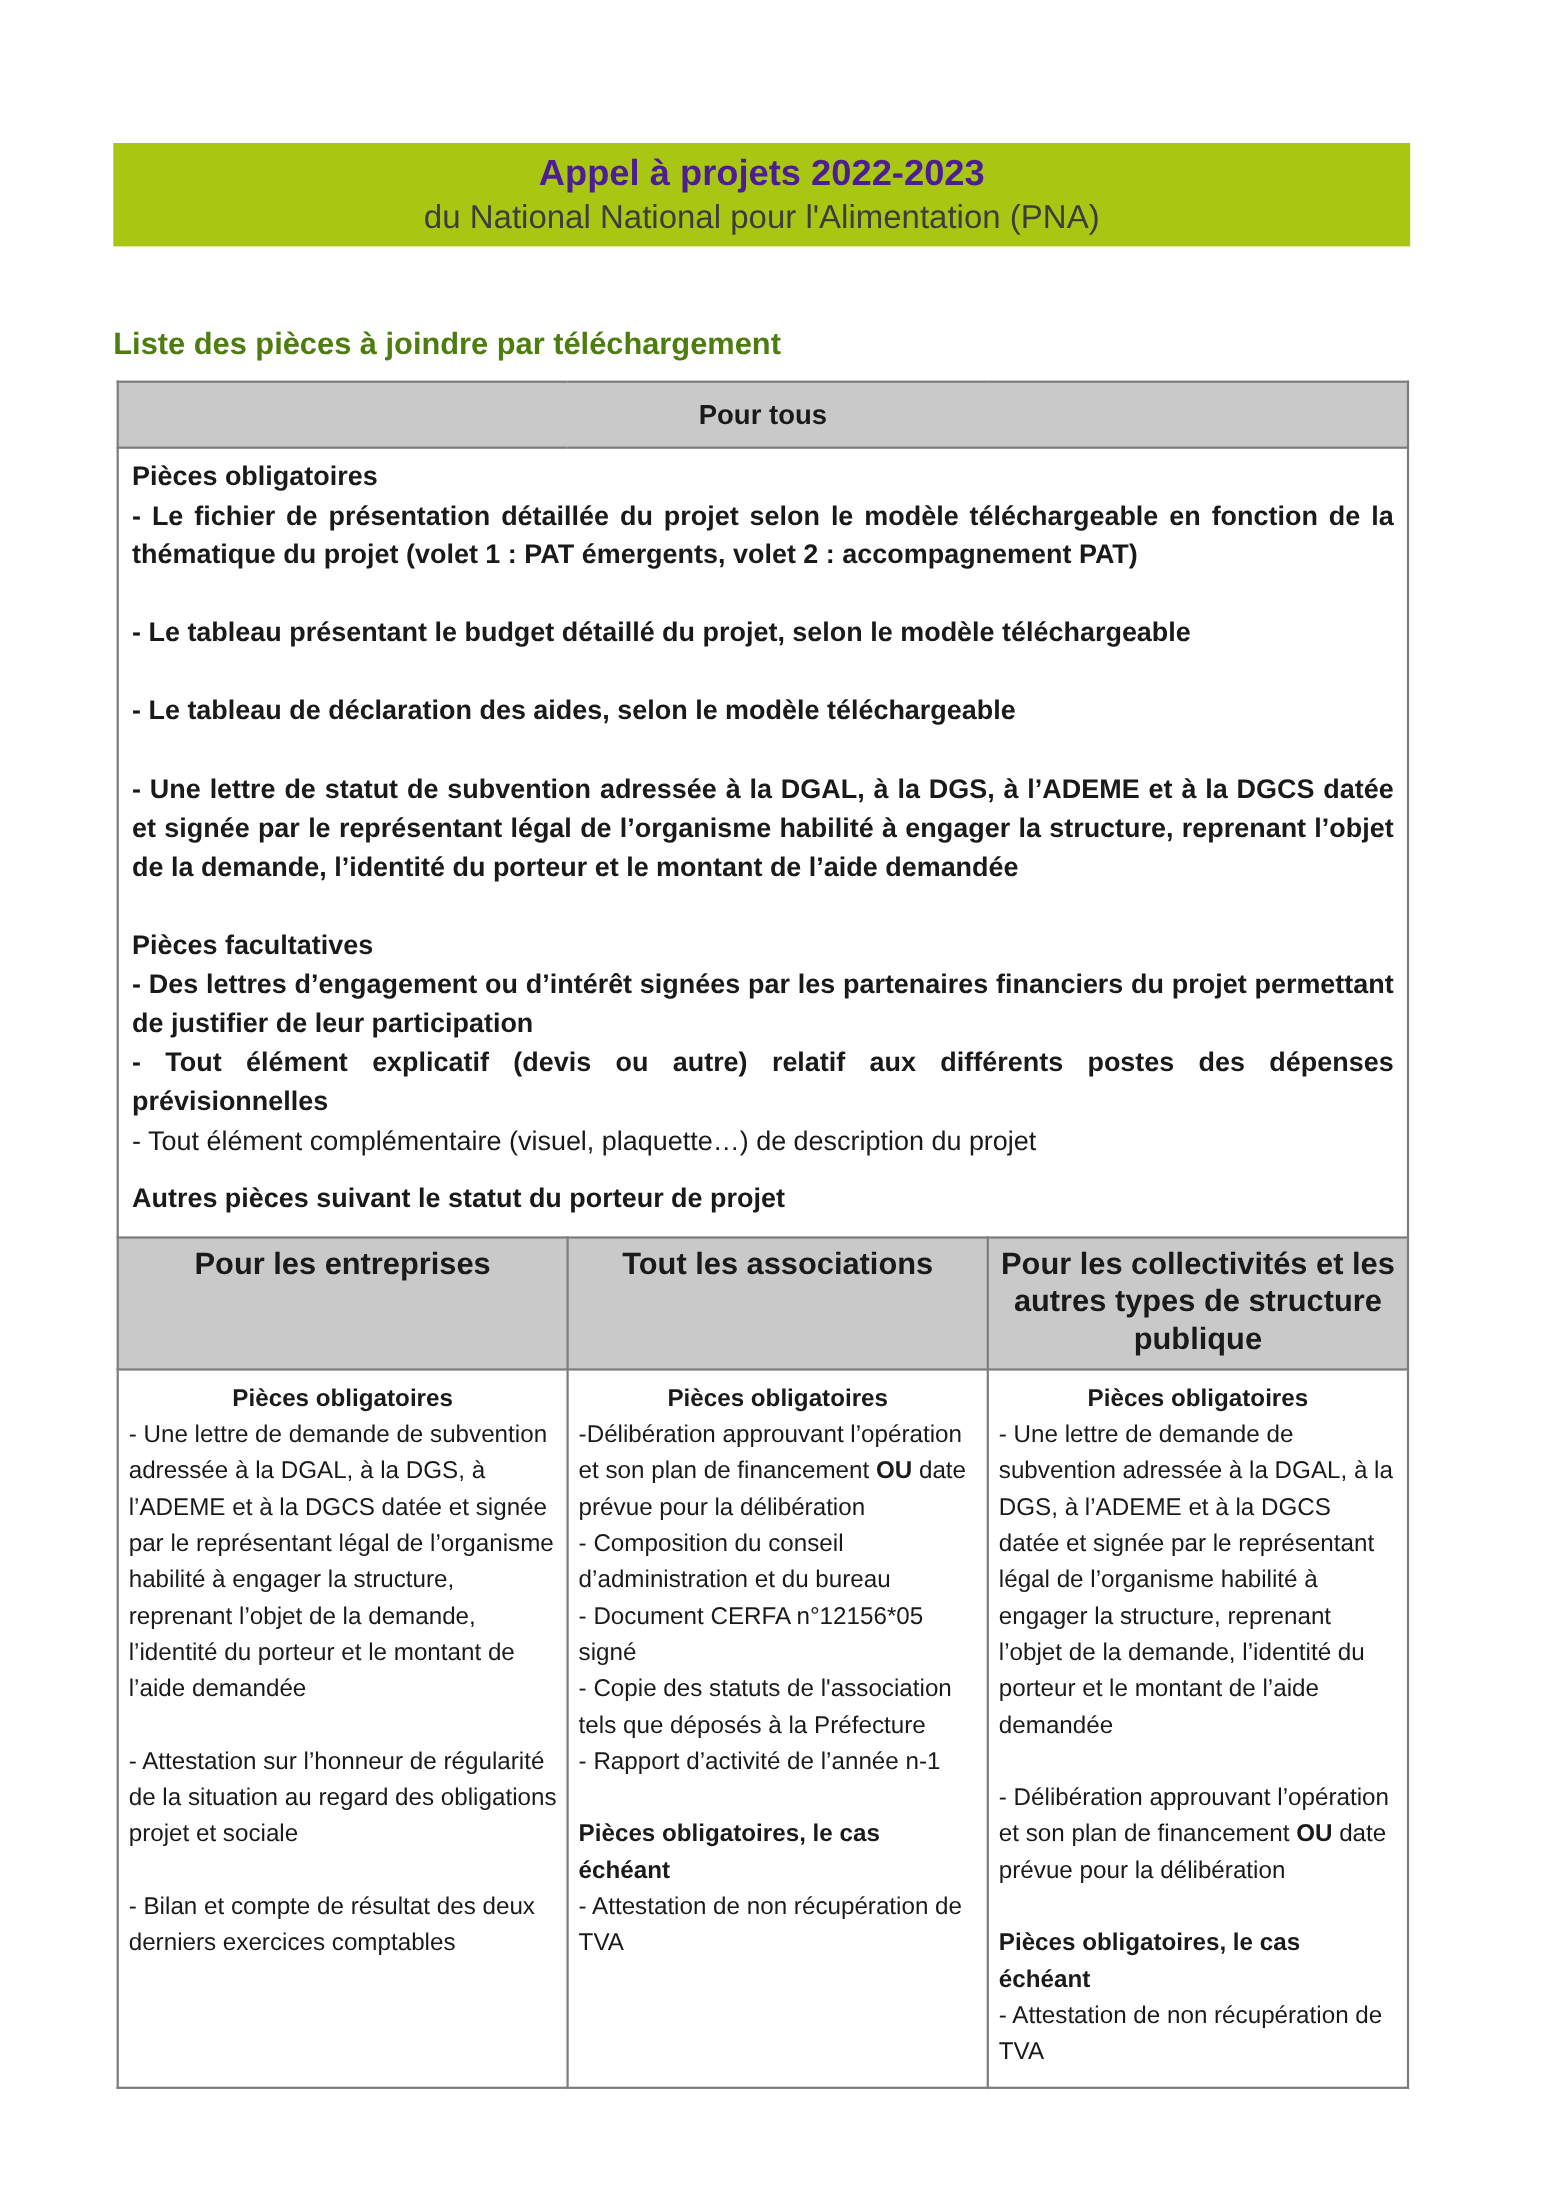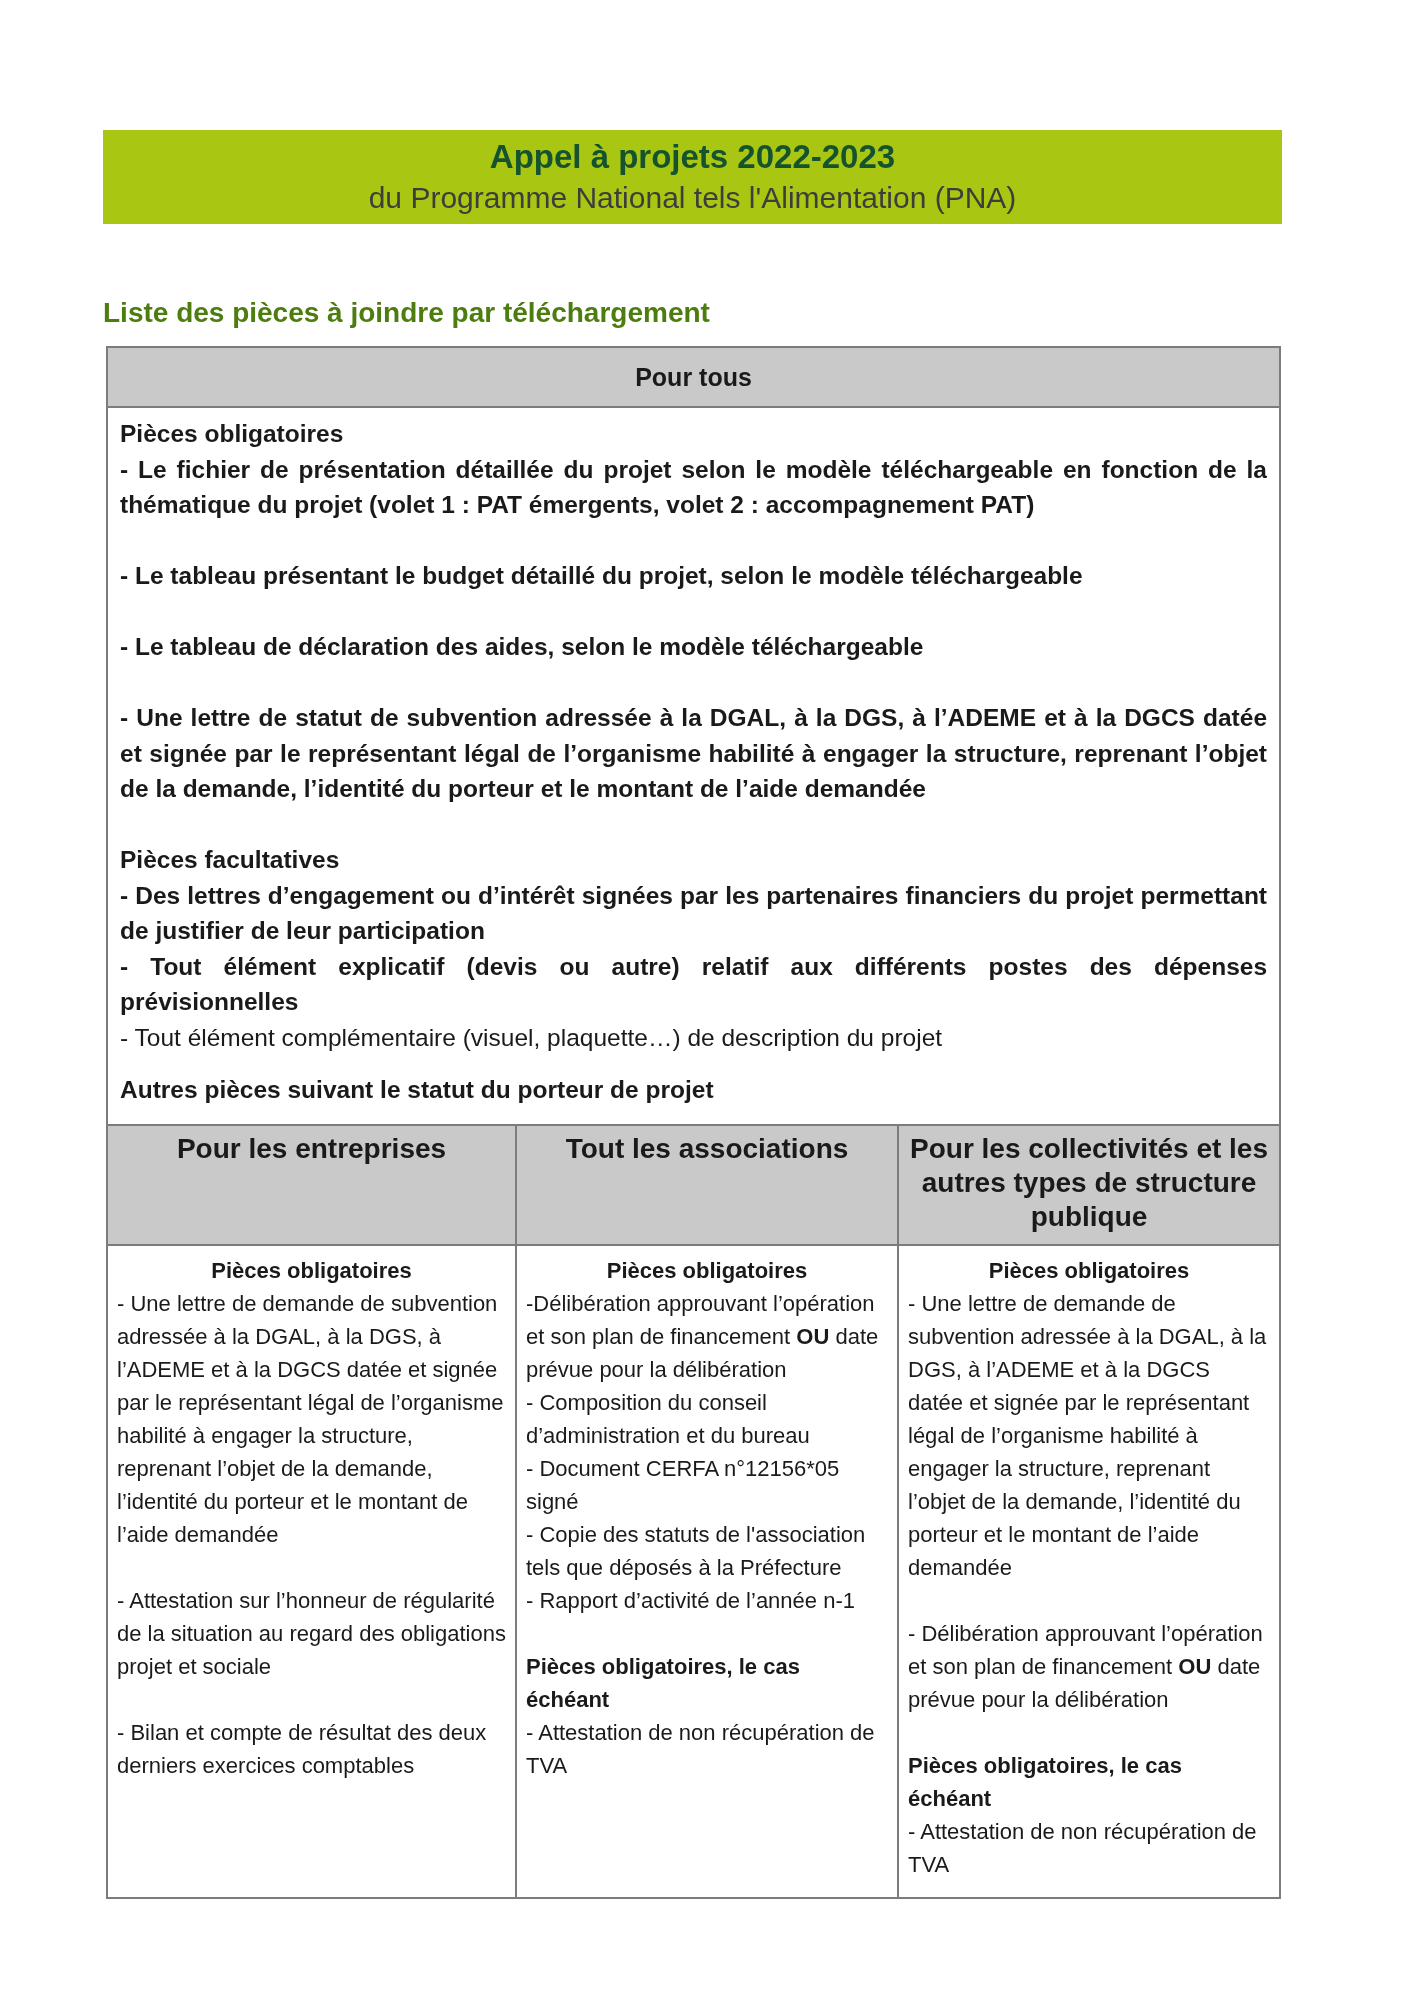--- a/index.html
+++ b/index.html
@@ -8,21 +8,21 @@
     font-family:"Liberation Sans","DejaVu Sans",sans-serif;
     color:#1a1a1a;
   }
   .page{position:relative;width:1413px;height:2000px;overflow:hidden;background:#ffffff;}
 
   .banner{
     margin:130px 0 0 103px;width:1179px;height:94px;
     background:var(--banner-bg,#a9c613);
     display:flex;flex-direction:column;align-items:center;justify-content:center;
   }
-  .banner-title{font-size:33px;font-weight:bold;line-height:42px;color:#14532d;}
+  .banner-title{font-size:33px;font-weight:bold;line-height:42px;color:#4c1d95;}
   .banner-subtitle{font-size:30px;line-height:40px;color:var(--subtitle,#3d3d3c);}
 
   .doc-heading{
     margin:70px 0 0 103px;font-size:28px;line-height:38px;
     font-weight:bold;color:#4d7c0f;
   }
 
   table.main-table{
     border-collapse:collapse;table-layout:fixed;
     margin:14px 0 0 106px;width:1173px;
@@ -52,21 +52,21 @@
   .colcell .blk.spacer{height:33px;}
   .pour-tous .blk.spacer-small{height:17px;}
 </style>
 </head>
 <body>
 
 <div class="page">
 
   <div class="banner">
     <div class="banner-title">Appel à projets 2022-2023</div>
-    <div class="banner-subtitle">du Programme National tels l'Alimentation (PNA)</div>
+    <div class="banner-subtitle">du National National pour l'Alimentation (PNA)</div>
   </div>
 
   <div class="doc-heading">Liste des pièces à joindre par téléchargement</div>
 
   <table class="main-table">
     <colgroup>
       <col style="width:409px">
       <col style="width:382px">
       <col style="width:382px">
     </colgroup>

